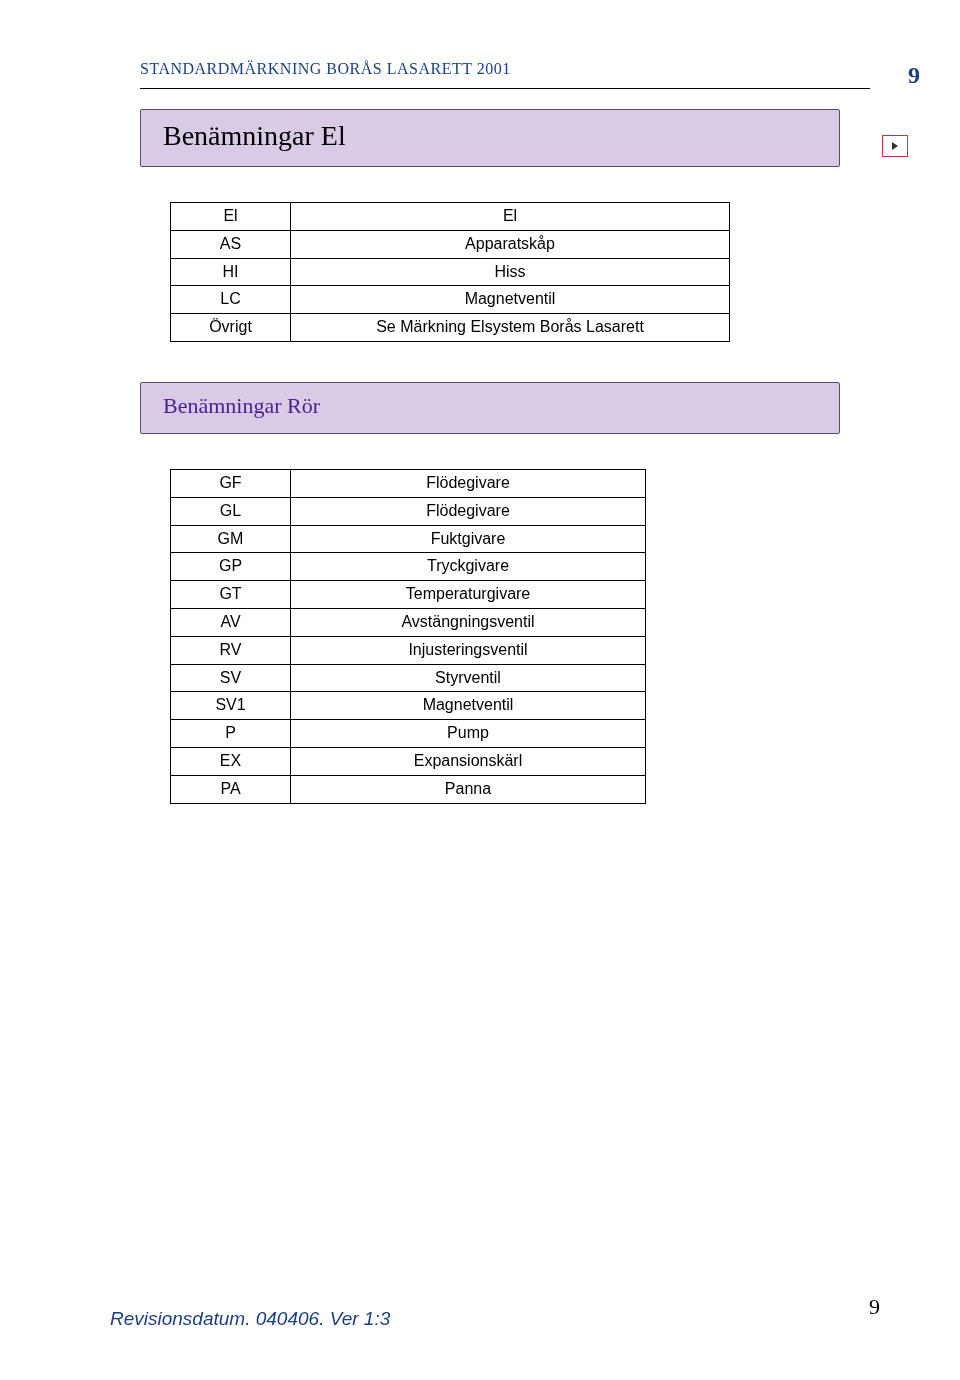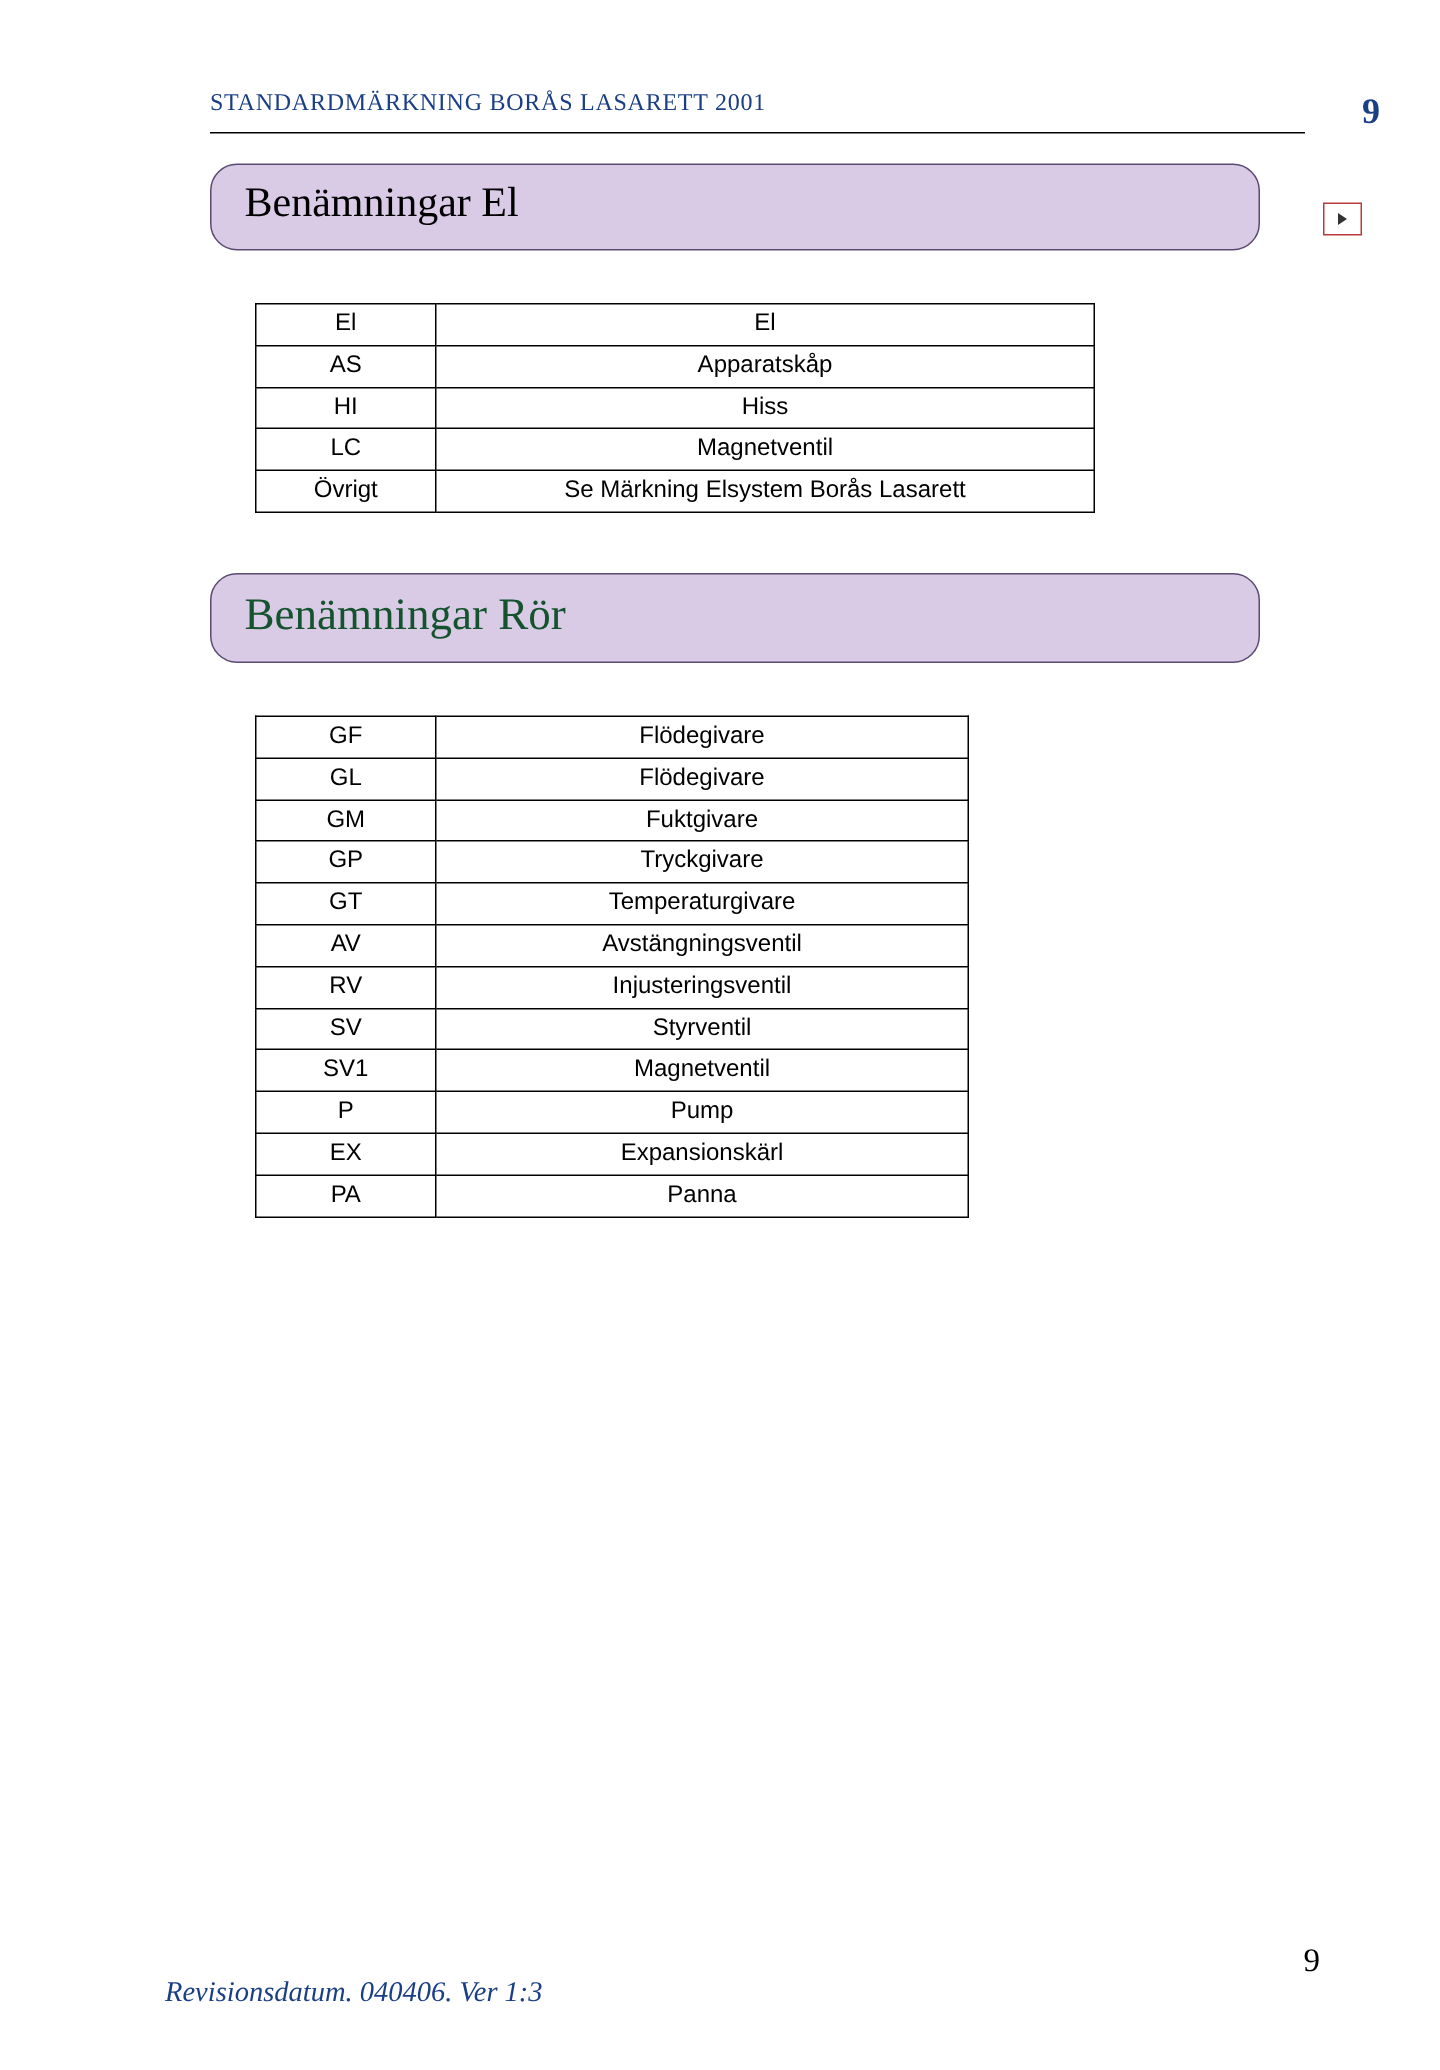--- a/index.html
+++ b/index.html
@@ -47,33 +47,33 @@
   .panel-icon .tri {
     width: 0;
     height: 0;
     border-left: 6px solid #333;
     border-top: 4px solid transparent;
     border-bottom: 4px solid transparent;
     margin: 6px auto 0 auto;
   }
   .title-box {
     border: 1.5px solid #5a4a72;
-    border-radius: 18px;
+    border-radius: 2px;
     background: #d9cae6;
     padding: 10px 22px 14px 22px;
     margin: 0 0 35px 0;
     width: 700px;
   }
   .title-box.t1 .title-text {
     font-size: 28px;
     color: #000;
   }
   .title-box.t2 .title-text {
-    font-size: 30px;
-    color: #14532d;
+    font-size: 22px;
+    color: #4c1d95;
   }
   .tbl {
     border-collapse: collapse;
     font-family: Arial, Helvetica, sans-serif;
     font-size: 16px;
     line-height: 1.05;
     text-align: center;
   }
   .tbl td {
     border: 1px solid #000;
@@ -81,25 +81,25 @@
     vertical-align: middle;
     height: 18px;
   }
   .tbl1 { width: 560px; margin-left: 30px; margin-bottom: 40px; }
   .tbl1 td.col1 { width: 120px; }
   .tbl2 { width: 476px; margin-left: 30px; margin-bottom: 40px; }
   .tbl2 td.col1 { width: 120px; }
   .footer-left {
     position: absolute;
     left: 110px;
-    bottom: 40px;
+    bottom: 50px;
     font-style: italic;
     font-size: 19px;
     color: #1b3f85;
-    font-family: Liberation Serif, serif;
+    font-family: Liberation Sans, sans-serif;
   }
   .footer-right {
     position: absolute;
     right: 80px;
     bottom: 60px;
     font-size: 22px;
     color: #000;
     font-family: "Times New Roman", Times, serif;
   }
 </style>

